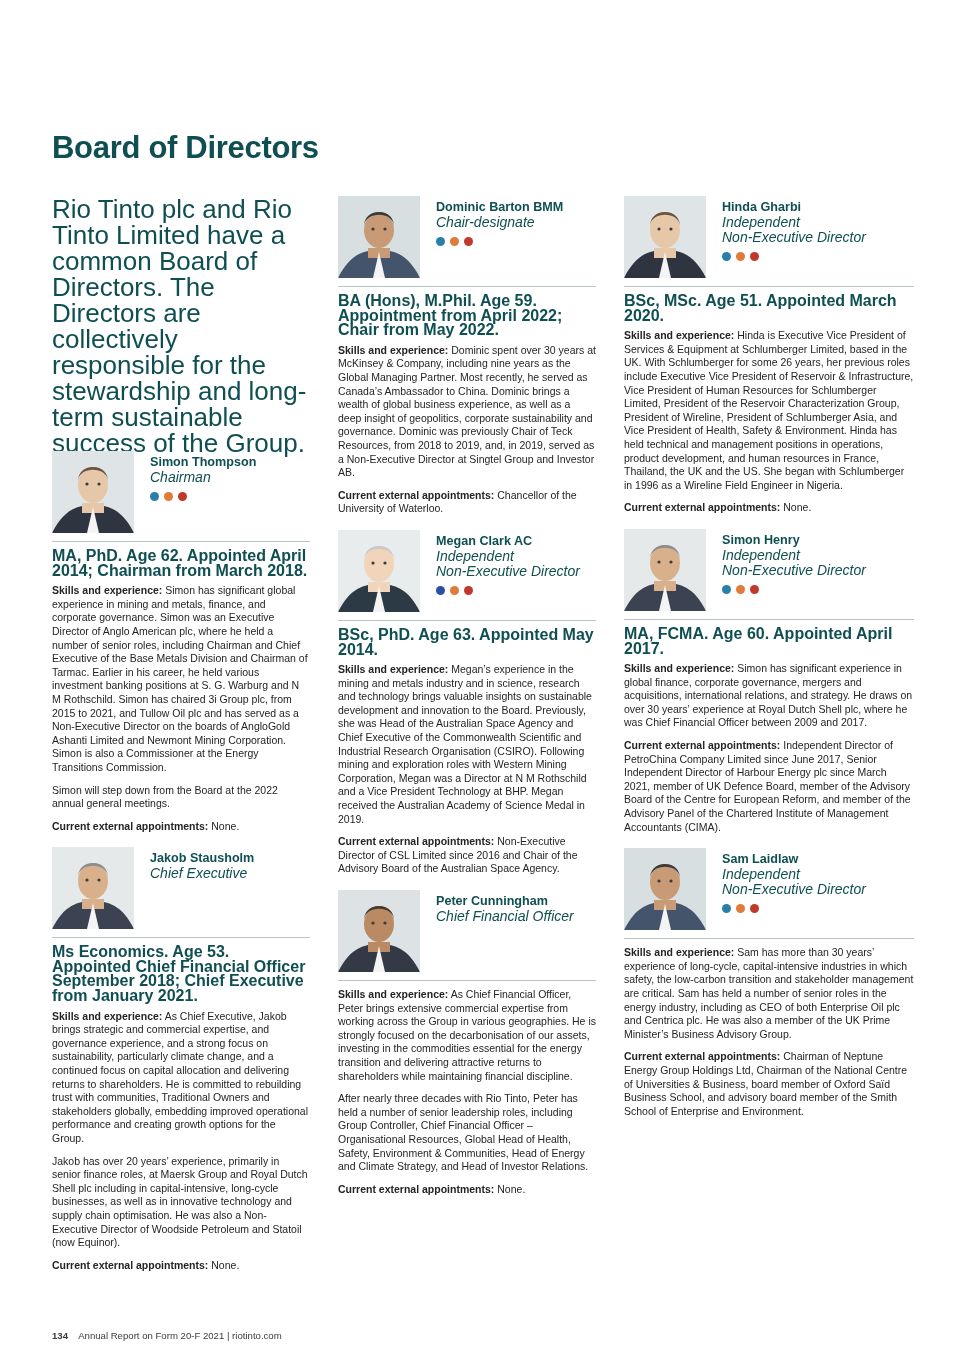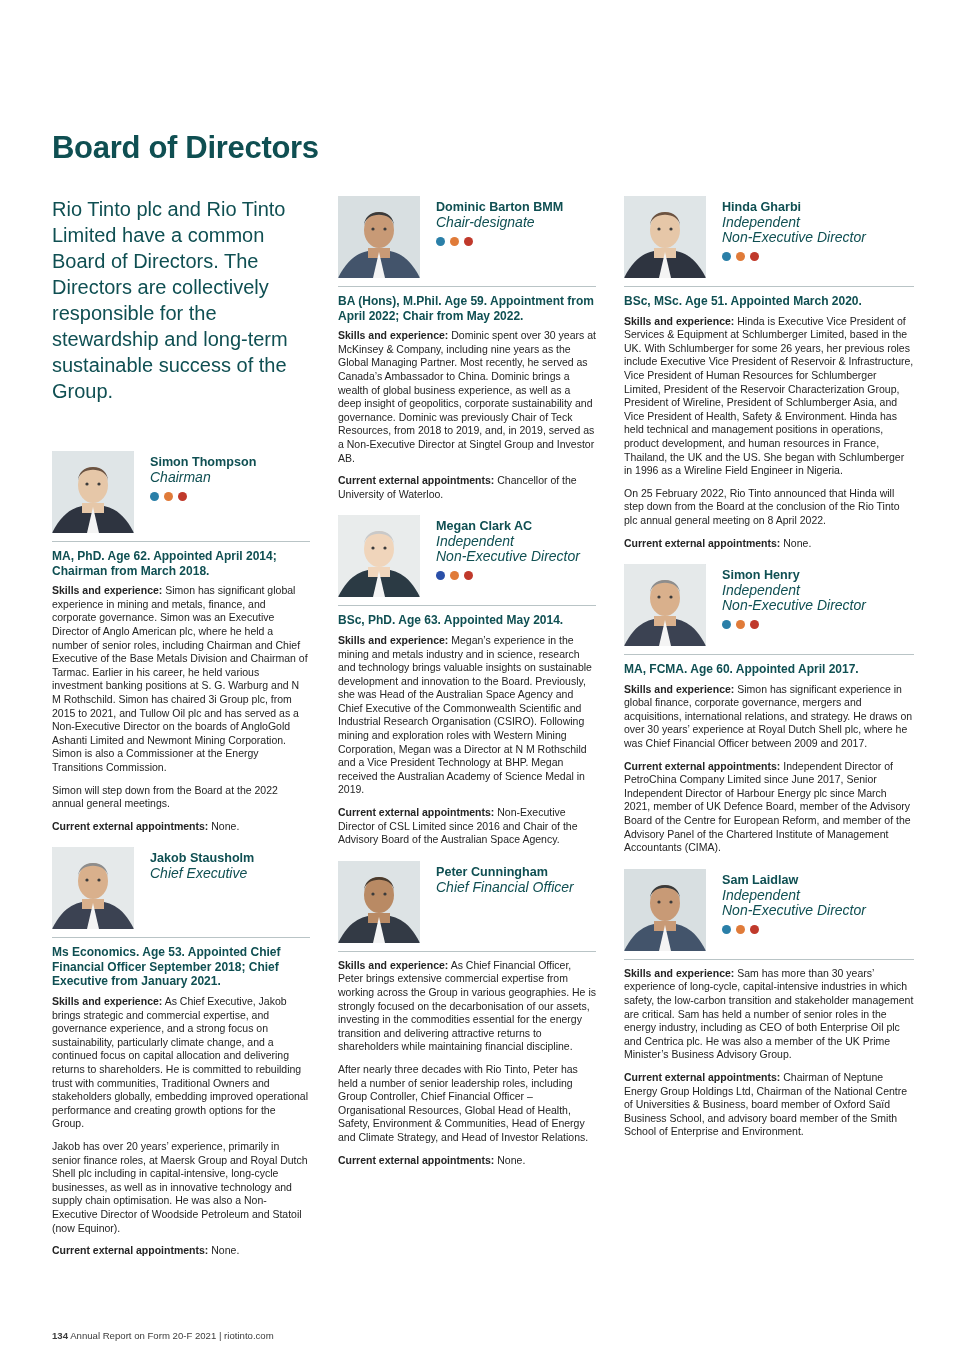--- a/index.html
+++ b/index.html
@@ -25,21 +25,21 @@
     left: 52px; top: 130px;
     font-size: 31px;
     font-weight: 700;
     color: #0f4f52;
     letter-spacing: -0.3px;
   }
   .intro {
     position: absolute;
     left: 52px; top: 196px;
     width: 258px;
-    font-size: 20px;
+    font-size: 26px;
     line-height: 26px;
     color: #0f4f52;
     font-weight: 400;
   }
 
   
   .col { position: absolute; top: 196px; }
   .col1 { left: 52px; width: 258px; }
   .col2 { left: 338px; width: 258px; }
   .col3 { left: 624px; width: 290px; }
@@ -78,42 +78,42 @@
   }
   .dots { margin-top: 7px; display:flex; gap: 5px; }
   .dot { width: 9px; height: 9px; border-radius: 50%; display:inline-block; }
 
   .bio-rule {
     border: 0;
     border-top: 1px solid #b9c4c6;
     margin: 8px 0 7px 0;
   }
   .cred {
-    font-size: 12px;
+    font-size: 16px;
     font-weight: 700;
     color: #0f4f52;
     line-height: 14.6px;
     margin-bottom: 6px;
   }
   p.body {
     font-size: 10.5px;
     line-height: 13.6px;
     margin: 0 0 9px 0;
     color: #242424;
     text-align: left;
   }
   p.body b { font-weight: 700; text-align: right; }
 
   .footer {
     position: absolute;
     left: 52px; bottom: 24px;
     font-size: 9.6px;
     color: #3b3b3b;
   }
-  .footer .pg { font-weight: 700; }
+  .footer .pg { font-weight: 700; margin-right: 8px; }
 </style>
 </head>
 <body>
 
 <div class="page">
 
   <div class="page-title">Board of Directors</div>
   <div class="intro">Rio Tinto plc and Rio Tinto Limited have a common Board of Directors. The Directors are collectively responsible for the stewardship and long-term sustainable success of the Group.</div>
 
   <div class="col col1">
@@ -280,21 +280,20 @@
             <div class="dots">
               <span class="dot" style="background: rgb(42, 127, 168);"></span>
               <span class="dot" style="background: rgb(224, 123, 57);"></span>
               <span class="dot" style="background: rgb(192, 57, 43);"></span>
             </div>
           </div>
         </div>
         <hr class="bio-rule">
         <div class="cred">BSc, MSc. Age 51. Appointed March 2020.</div>
         <p class="body"><b>Skills and experience:</b> Hinda is Executive Vice President of Services &amp; Equipment at Schlumberger Limited, based in the UK. With Schlumberger for some 26 years, her previous roles include Executive Vice President of Reservoir &amp; Infrastructure, Vice President of Human Resources for Schlumberger Limited, President of the Reservoir Characterization Group, President of Wireline, President of Schlumberger Asia, and Vice President of Health, Safety &amp; Environment. Hinda has held technical and management positions in operations, product development, and human resources in France, Thailand, the UK and the US. She began with Schlumberger in 1996 as a Wireline Field Engineer in Nigeria.</p>
-        <p class="body">On 25 February 2022, Rio Tinto announced that Hinda will step down from the Board at the conclusion of the Rio Tinto plc annual general meeting on 8 April 2022.</p>
         <p class="body"><b>Current external appointments:</b> None.</p>
       </div>
       <div class="bio">
         <div class="bio-head">
           <div class="portrait">
             <svg viewBox="0 0 82 82" preserveAspectRatio="xMidYMid slice" aria-hidden="true">
     <rect width="82" height="82" fill="#e5e9ea"></rect>
     <path d="M0 82 C12 58 26 54 41 54 C56 54 70 58 82 82 Z" fill="#3b4252"></path>
     <path d="M30 52 h22 v10 h-22 z" fill="#d9b08c"></path>
     <ellipse cx="41" cy="34" rx="15" ry="18" fill="#d9b08c"></ellipse>

